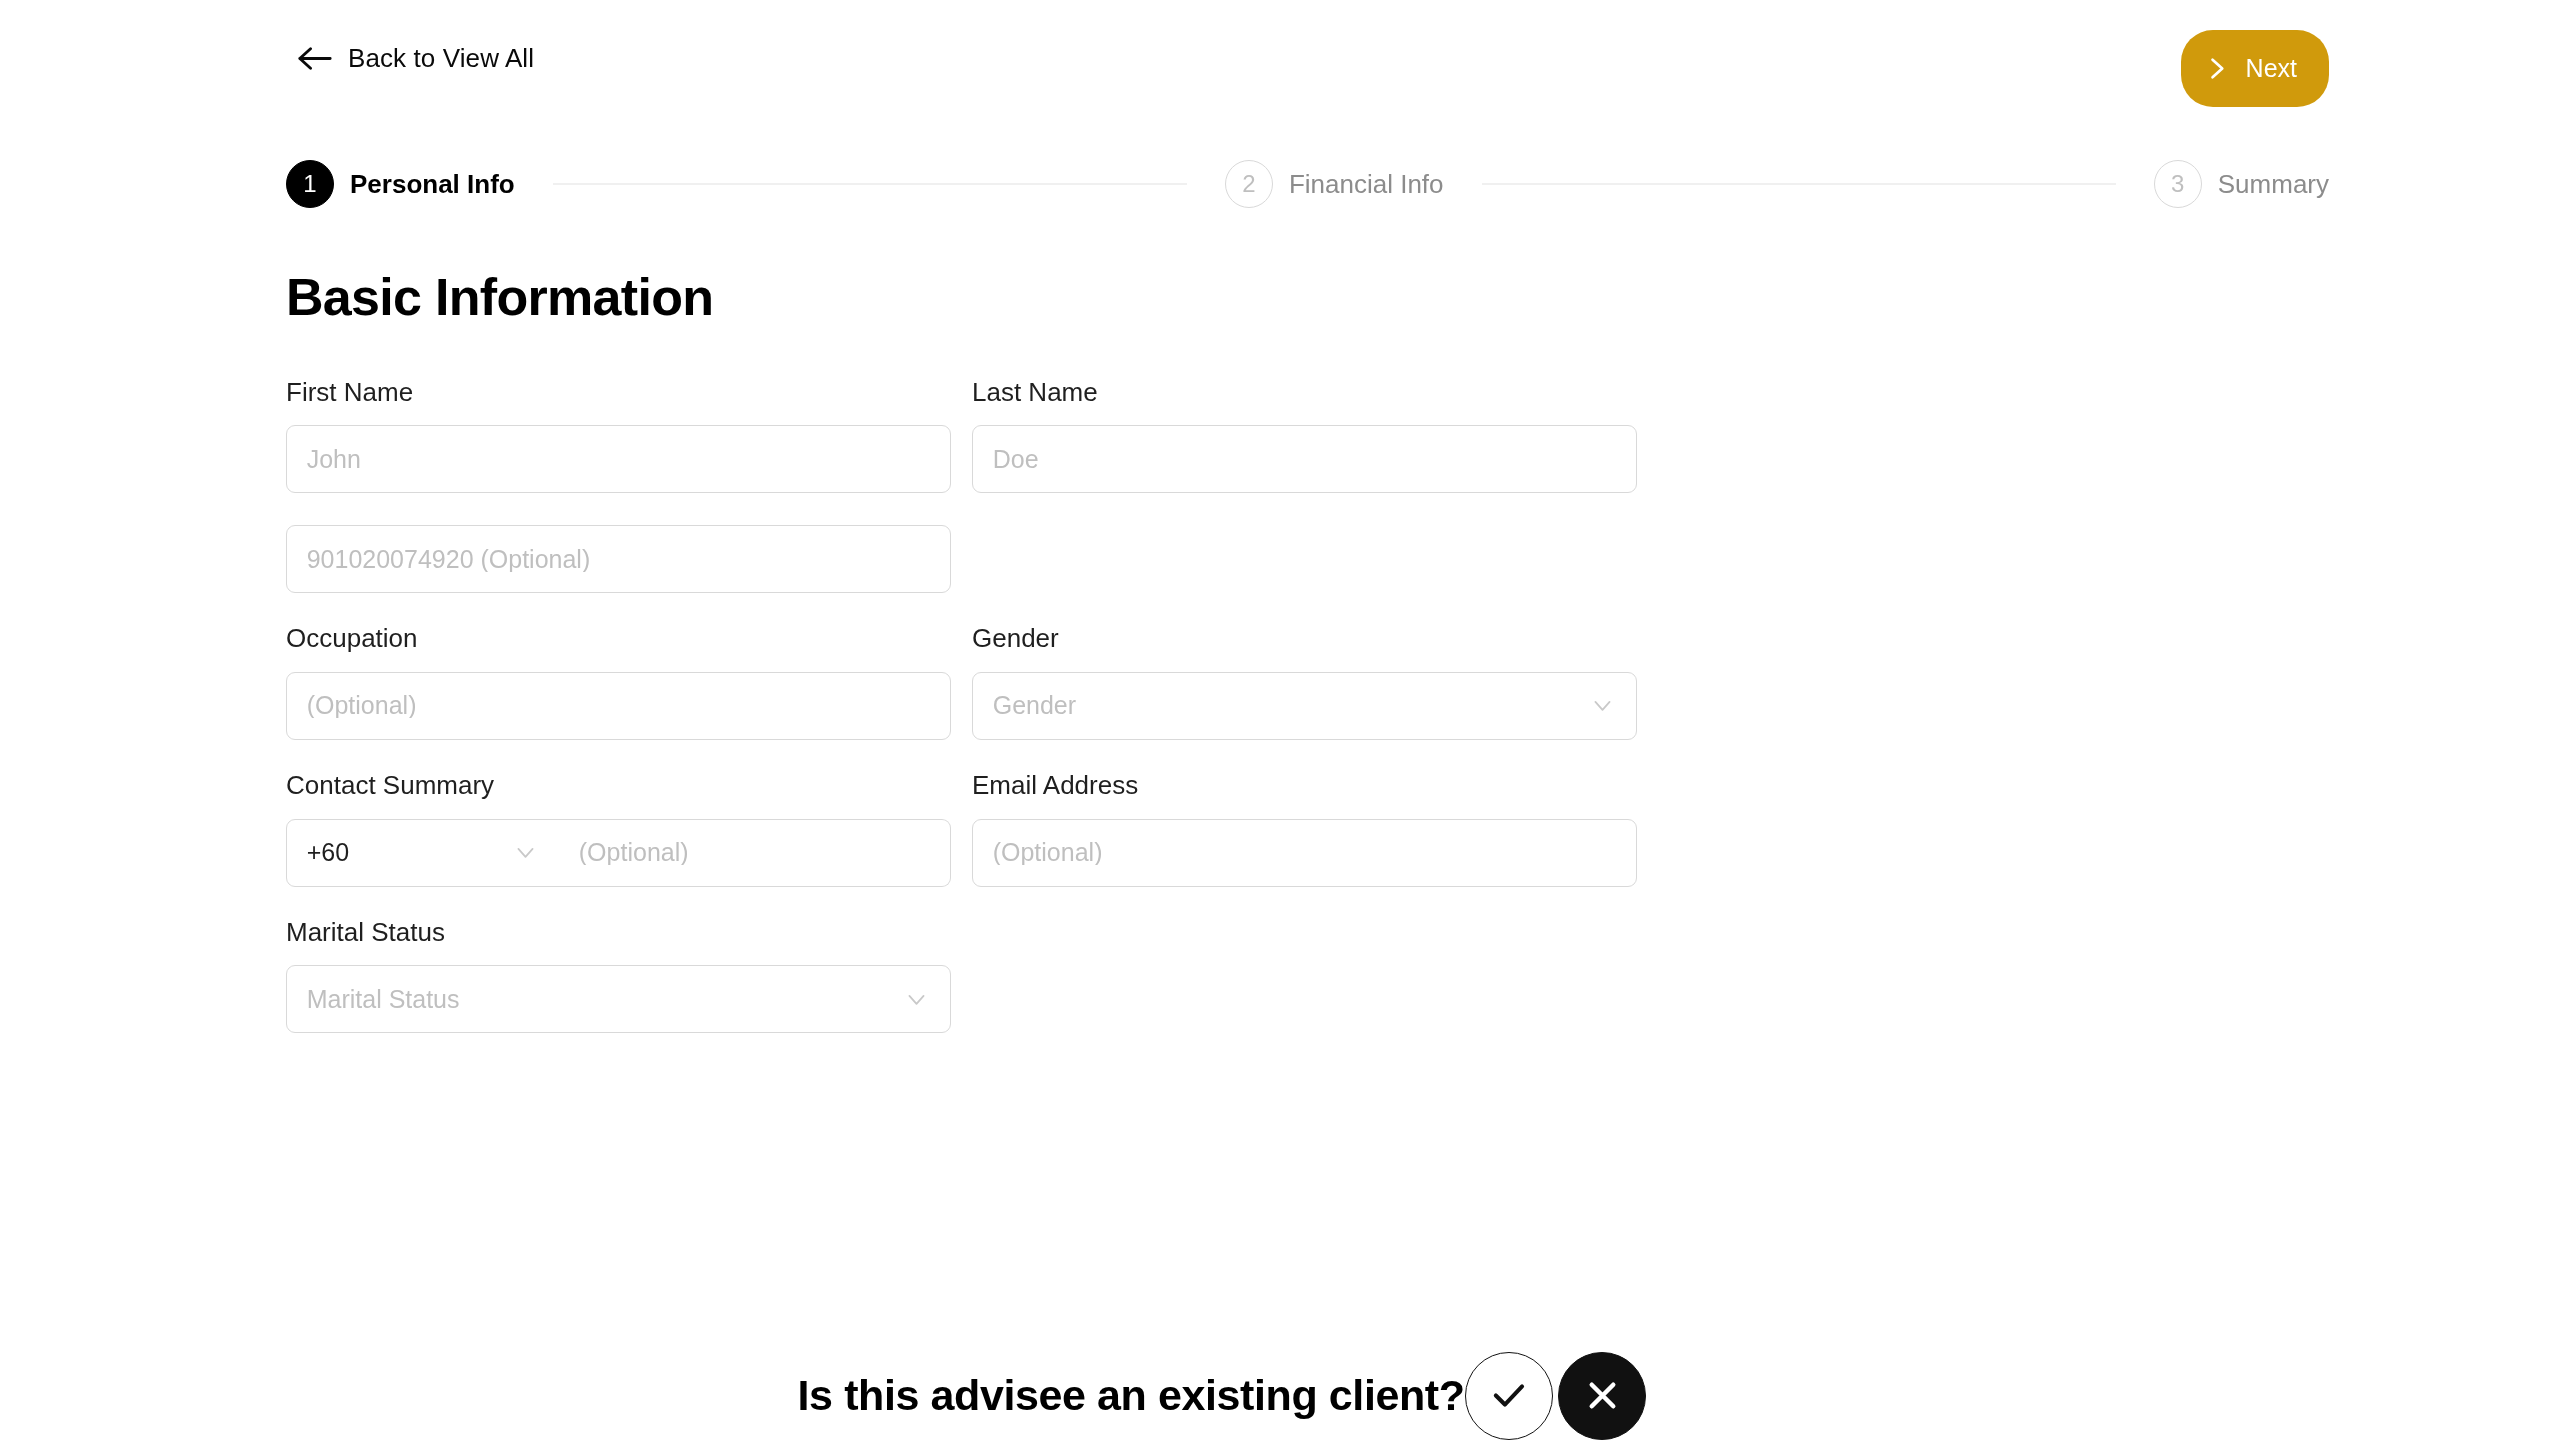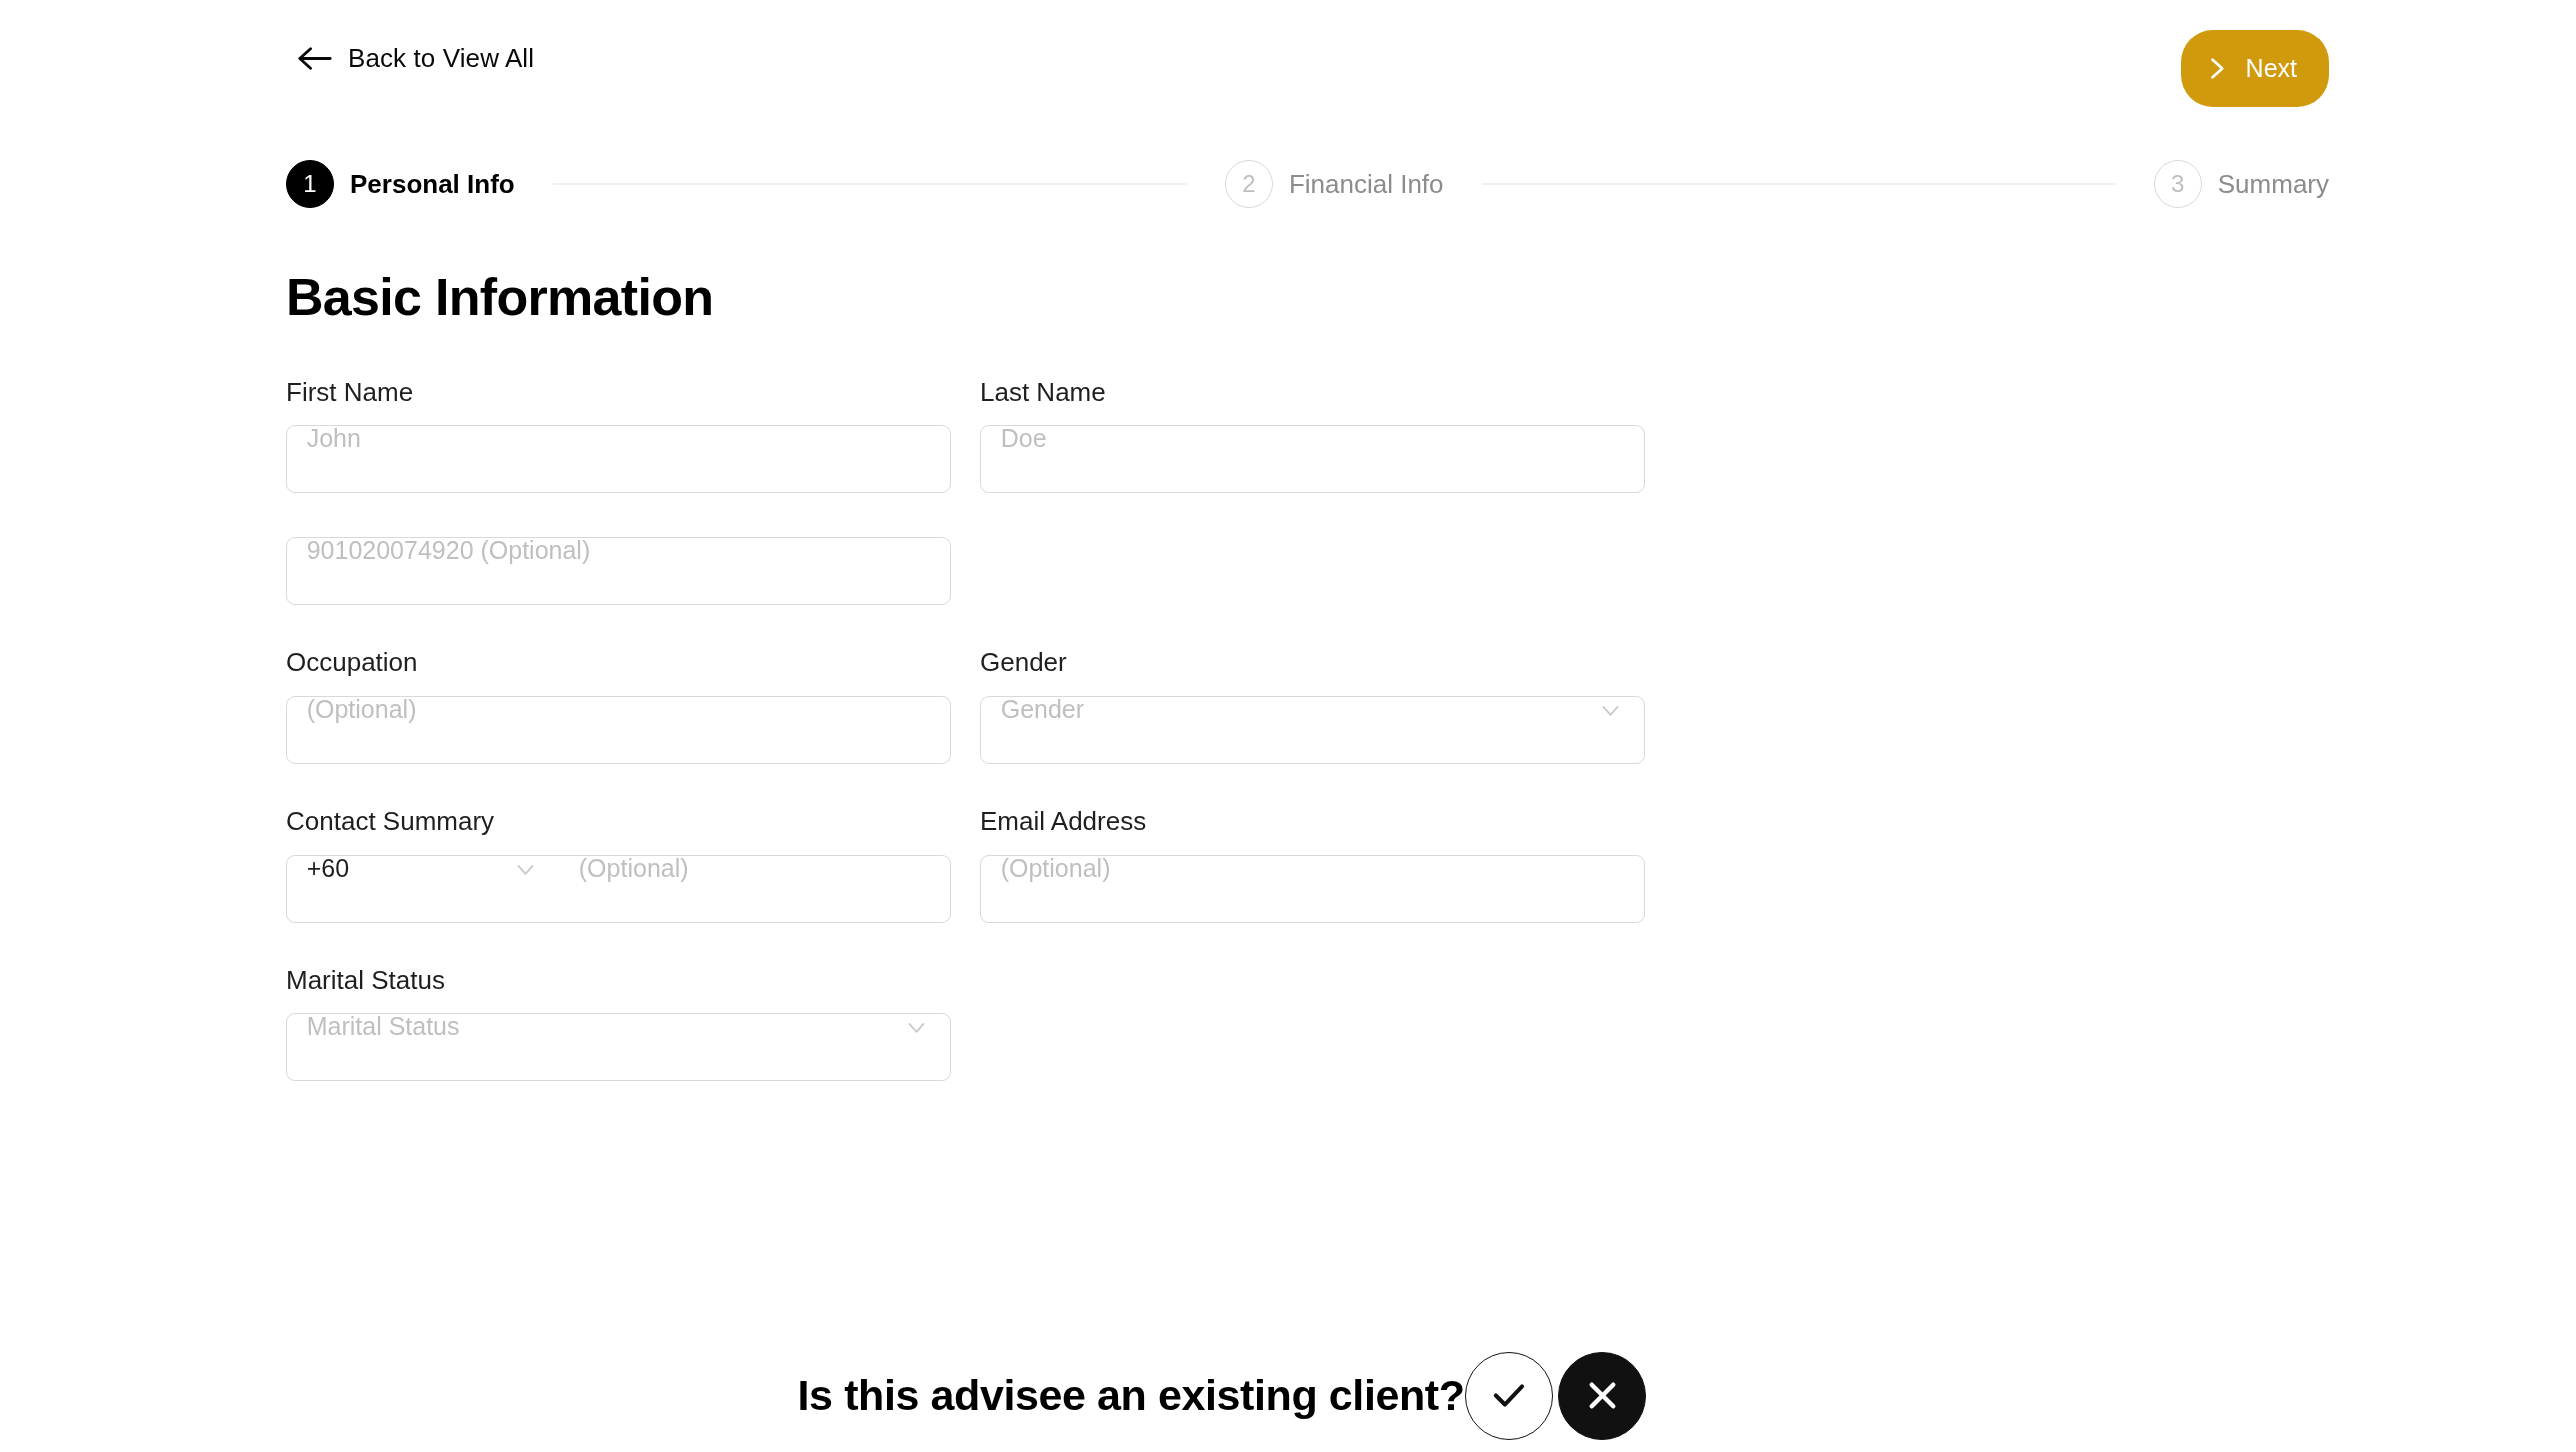--- a/index.html
+++ b/index.html
@@ -138,22 +138,22 @@
     line-height: 1.15;
     margin-bottom: 51px;
   }
 
   .form-grid {
     width: 1360px;
   }
 
   .form-row {
     display: flex;
-    gap: 29px;
-    margin-bottom: 44px;
+    gap: 21px;
+    margin-bottom: 32px;
   }
 
   .field {
     width: 665px;
     flex: 0 0 auto;
   }
 
   .field-label {
     font-size: 26px;
     color: #1f1f1f;
@@ -162,20 +162,21 @@
     display: block;
   }
 
   .input-box {
     width: 100%;
     height: 68px;
     border: 0.9px solid #d9d9d9;
     border-radius: 9px;
     background: #ffffff;
     display: flex;
+    align-items: center;
     padding: 0 19.7px;
     position: relative;
   }
   .input-text {
     font-size: 25px;
     line-height: 1;
     color: #bfbfbf;
     flex: 1 1 auto;
     overflow: hidden;
     white-space: nowrap;

